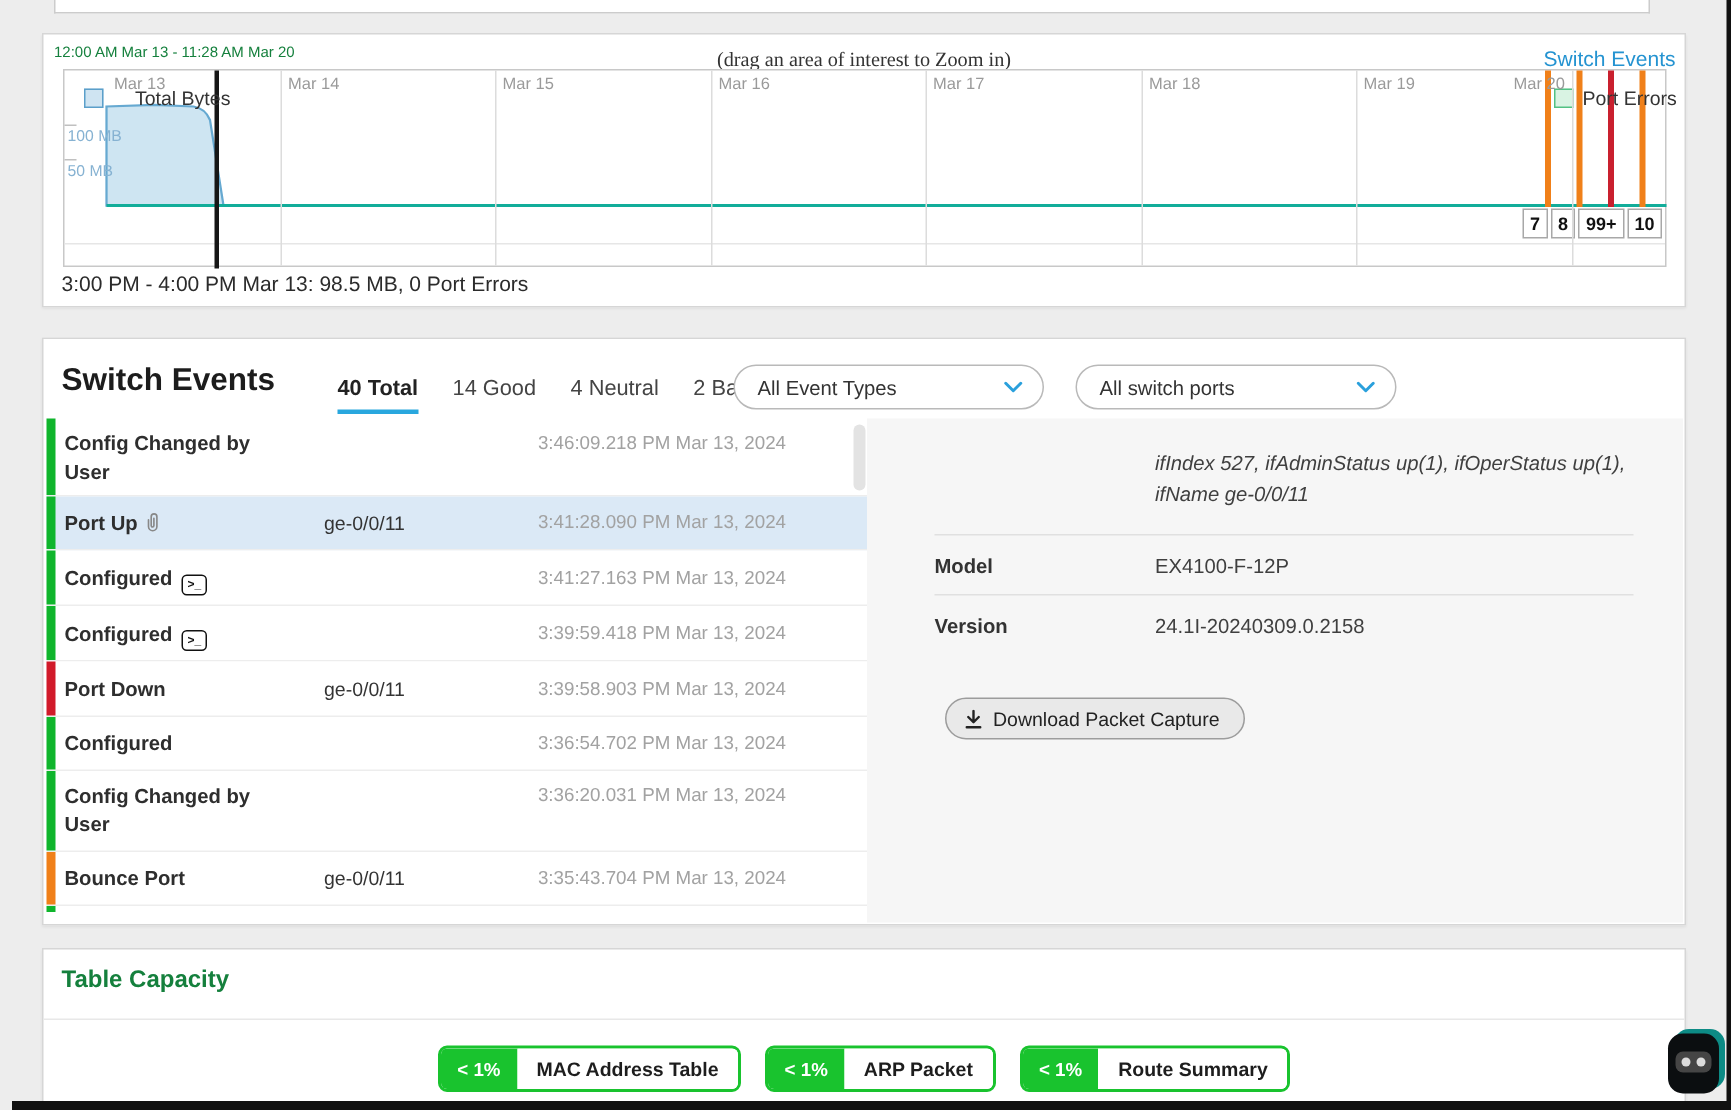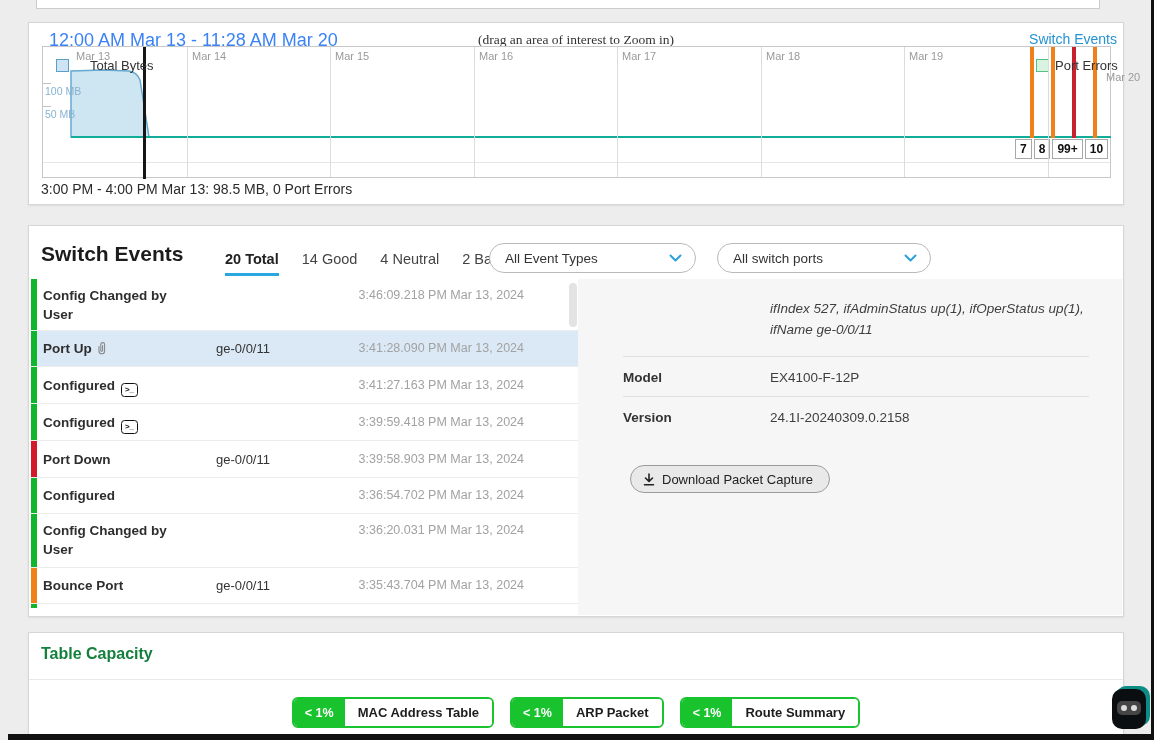--- a/index.html
+++ b/index.html
@@ -8,21 +8,21 @@
   .page { position:relative; width:1154px; height:740px; background:#ededed; overflow:hidden; }
 
   
   .top-fragment { position:absolute; left:36px; top:0; width:1064px; height:9px; background:#fff;
     border-left:1px solid #ccc; border-right:1px solid #ccc; border-bottom:1px solid #ccc; }
 
   .card { position:absolute; background:#fff; border:1px solid #d6d6d6; box-shadow:0 1px 2px rgba(0,0,0,0.07); }
 
   
   .timeline-card { left:28px; top:22px; width:1096px; height:183px; }
-  .tl-range { position:absolute; left:20px; top:7px; font-size:18px; color:#3b82f6; }
+  .tl-range { position:absolute; left:7px; top:7px; font-size:10px; color:#15803d; }
   .tl-hint { position:absolute; left:0; right:0; top:9px; text-align:center; font-size:13.5px; color:#333;font-family:Liberation Serif, serif; }
   .tl-link { position:absolute; right:6px; top:8px; font-size:14px; color:#2493d1; cursor:pointer; text-decoration:none; }
   .chart { position:absolute; left:13px; top:23px; width:1069px; height:132px; border:1px solid #c8c8c8; background:#fff; }
   .sep { position:absolute; top:0; bottom:0; width:1px; background:#dcdcdc; }
   .xlab { position:absolute; top:3px; font-size:11px; color:#9a9a9a; white-space:nowrap; }
   .gridline { position:absolute; left:0; right:0; top:115px; height:1px; background:#e6e6e6; }
   .ytick { position:absolute; left:0; width:8px; height:1px; background:#c0c0c0; }
   .ylab { position:absolute; left:2px; font-size:10.5px; color:#86b2d2; }
   .area-svg { position:absolute; left:0; top:0; }
   .teal-line { position:absolute; left:28px; top:89px; width:1040px; height:2px; background:#12ad9a; }
@@ -136,34 +136,34 @@
         <div class="xlab" style="left: 292px;">Mar 15</div>
         <div class="sep" style="left: 431px;"></div>
         <div class="xlab" style="left: 436px;">Mar 16</div>
         <div class="sep" style="left: 574px;"></div>
         <div class="xlab" style="left: 579px;">Mar 17</div>
         <div class="sep" style="left: 718px;"></div>
         <div class="xlab" style="left: 723px;">Mar 18</div>
         <div class="sep" style="left: 861px;"></div>
         <div class="xlab" style="left: 866px;">Mar 19</div>
         <div class="sep" style="left: 1005px;"></div>
-        <div class="xlab" style="left: 1063px; margin-top: 21px;">Mar 20</div>
+        <div class="xlab" style="left: 966px;">Mar 20</div>
         <div class="ytick" style="top: 36px;"></div>
         <div class="ylab" style="top: 38px;">100 MB</div>
         <div class="ytick" style="top: 59px;"></div>
         <div class="ylab" style="top: 61px;">50 MB</div>
       </div>
 
     <div class="tl-caption">3:00 PM - 4:00 PM Mar 13: 98.5 MB, 0 Port Errors</div>
   </section>
 
   <section class="card events-card">
     <h2 class="ev-title">Switch Events</h2>
     <div class="filters" id="filters">
-        <div class="filter active">20 Total</div>
+        <div class="filter active">40 Total</div>
         <div class="filter">14 Good</div>
         <div class="filter">4 Neutral</div>
         <div class="filter">2 Bad</div>
       </div>
 
     <div class="dropdown dd2">
       <span>All switch ports</span>
       <svg class="dd-chev" width="13" height="9" viewBox="0 0 13 9">
         <polyline points="1.5,1.5 6.5,6.5 11.5,1.5" fill="none" stroke="#2aa0dc" stroke-width="2" stroke-linecap="round" stroke-linejoin="round"></polyline>
       </svg>

